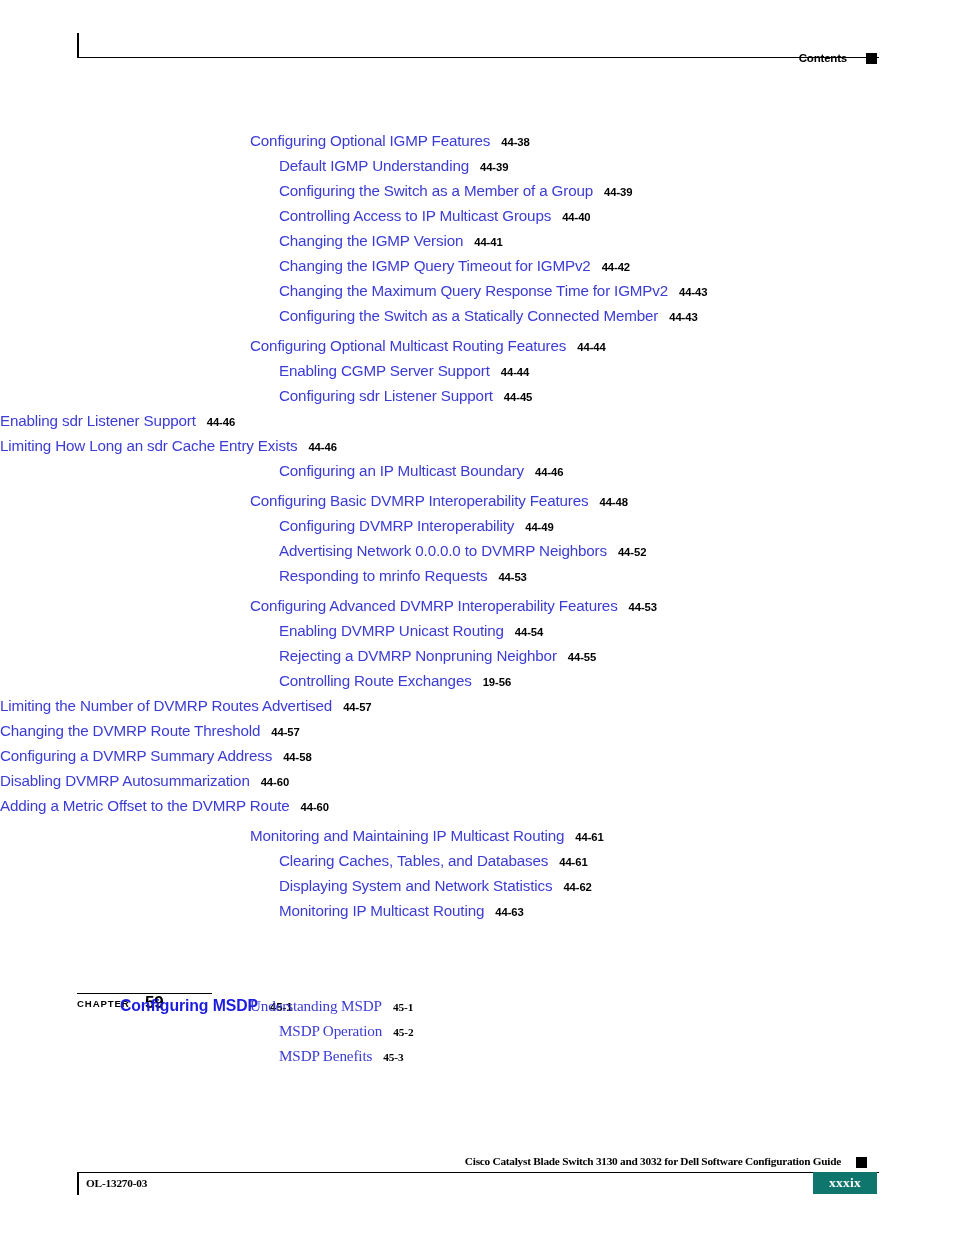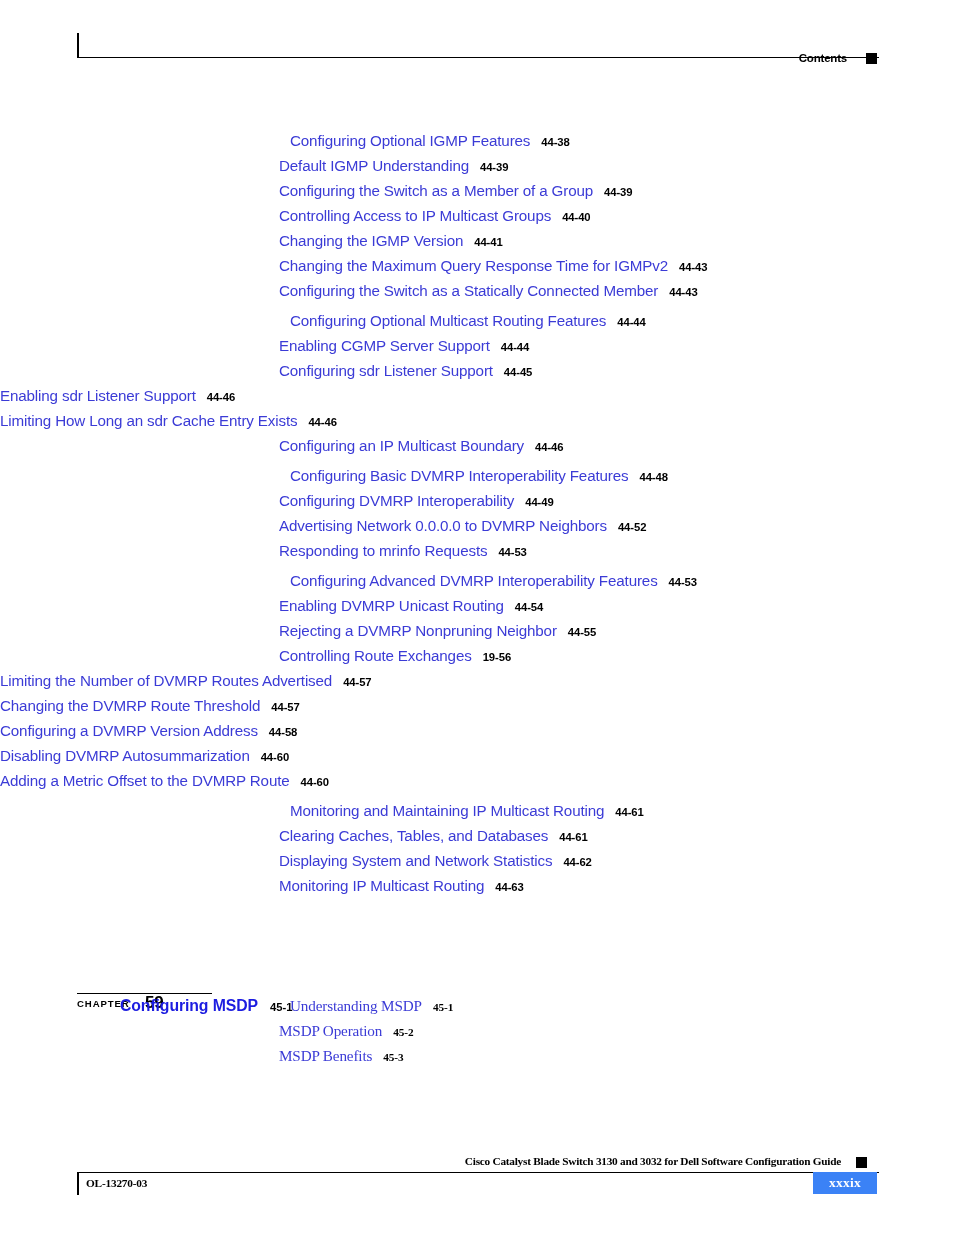--- a/index.html
+++ b/index.html
@@ -77,21 +77,21 @@
     color: #000;
     letter-spacing: -0.1px;
     vertical-align: baseline;
   }
   .toc-entry .gap {
     display: inline-block;
     width: 11px;
     font-size: 11px;
   }
   
-  .lvl1 { padding-left: 250px; margin-left: 40px; }
+  .lvl1 { padding-left: 250px; }
   .lvl2 { padding-left: 279px; }
   .lvl3 { }
   
   .group-start { margin-top: 5px; }
 
   
   .chapter-block {
     position: absolute;
     left: 0;
     top: 993px;
@@ -207,21 +207,21 @@
     color: #000;
     white-space: nowrap;
   }
   .footer-pagenum {
     position: absolute;
     right: 0px;
     top: 17px;
     min-width: 64px;
     height: 22px;
     line-height: 22px;
-    background: #3b82f6;
+    background: #0f766e;
     color: #ffffff;
     font-size: 13.5px;
     font-weight: bold;
     text-align: center;
     letter-spacing: 0.2px;
     box-sizing: border-box;
     padding: 0 8px;
   }
 </style>
 </head>
@@ -232,39 +232,40 @@
   <div class="header-label">Contents</div>
   <div class="header-square"></div>
 </div>
 
 <div class="toc">
     <div class="toc-entry lvl1"><span class="title">Configuring Optional IGMP Features</span><span class="gap">&nbsp;</span><span class="pagenum">44-38</span></div>
     <div class="toc-entry lvl2"><span class="title">Default IGMP Understanding</span><span class="gap">&nbsp;</span><span class="pagenum">44-39</span></div>
     <div class="toc-entry lvl2"><span class="title">Configuring the Switch as a Member of a Group</span><span class="gap">&nbsp;</span><span class="pagenum">44-39</span></div>
     <div class="toc-entry lvl2"><span class="title">Controlling Access to IP Multicast Groups</span><span class="gap">&nbsp;</span><span class="pagenum">44-40</span></div>
     <div class="toc-entry lvl2"><span class="title">Changing the IGMP Version</span><span class="gap">&nbsp;</span><span class="pagenum">44-41</span></div>
+    <div class="toc-entry lvl2"><span class="title">Changing the IGMP Query Timeout for IGMPv2</span><span class="gap">&nbsp;</span><span class="pagenum">44-42</span></div>
     <div class="toc-entry lvl2"><span class="title">Changing the Maximum Query Response Time for IGMPv2</span><span class="gap">&nbsp;</span><span class="pagenum">44-43</span></div>
     <div class="toc-entry lvl2"><span class="title">Configuring the Switch as a Statically Connected Member</span><span class="gap">&nbsp;</span><span class="pagenum">44-43</span></div>
     <div class="toc-entry lvl1 group-start"><span class="title">Configuring Optional Multicast Routing Features</span><span class="gap">&nbsp;</span><span class="pagenum">44-44</span></div>
     <div class="toc-entry lvl2"><span class="title">Enabling CGMP Server Support</span><span class="gap">&nbsp;</span><span class="pagenum">44-44</span></div>
     <div class="toc-entry lvl2"><span class="title">Configuring sdr Listener Support</span><span class="gap">&nbsp;</span><span class="pagenum">44-45</span></div>
     <div class="toc-entry lvl3"><span class="title">Enabling sdr Listener Support</span><span class="gap">&nbsp;</span><span class="pagenum">44-46</span></div>
     <div class="toc-entry lvl3"><span class="title">Limiting How Long an sdr Cache Entry Exists</span><span class="gap">&nbsp;</span><span class="pagenum">44-46</span></div>
     <div class="toc-entry lvl2"><span class="title">Configuring an IP Multicast Boundary</span><span class="gap">&nbsp;</span><span class="pagenum">44-46</span></div>
     <div class="toc-entry lvl1 group-start"><span class="title">Configuring Basic DVMRP Interoperability Features</span><span class="gap">&nbsp;</span><span class="pagenum">44-48</span></div>
     <div class="toc-entry lvl2"><span class="title">Configuring DVMRP Interoperability</span><span class="gap">&nbsp;</span><span class="pagenum">44-49</span></div>
     <div class="toc-entry lvl2"><span class="title">Advertising Network 0.0.0.0 to DVMRP Neighbors</span><span class="gap">&nbsp;</span><span class="pagenum">44-52</span></div>
     <div class="toc-entry lvl2"><span class="title">Responding to mrinfo Requests</span><span class="gap">&nbsp;</span><span class="pagenum">44-53</span></div>
     <div class="toc-entry lvl1 group-start"><span class="title">Configuring Advanced DVMRP Interoperability Features</span><span class="gap">&nbsp;</span><span class="pagenum">44-53</span></div>
     <div class="toc-entry lvl2"><span class="title">Enabling DVMRP Unicast Routing</span><span class="gap">&nbsp;</span><span class="pagenum">44-54</span></div>
     <div class="toc-entry lvl2"><span class="title">Rejecting a DVMRP Nonpruning Neighbor</span><span class="gap">&nbsp;</span><span class="pagenum">44-55</span></div>
     <div class="toc-entry lvl2"><span class="title">Controlling Route Exchanges</span><span class="gap">&nbsp;</span><span class="pagenum">19-56</span></div>
     <div class="toc-entry lvl3"><span class="title">Limiting the Number of DVMRP Routes Advertised</span><span class="gap">&nbsp;</span><span class="pagenum">44-57</span></div>
     <div class="toc-entry lvl3"><span class="title">Changing the DVMRP Route Threshold</span><span class="gap">&nbsp;</span><span class="pagenum">44-57</span></div>
-    <div class="toc-entry lvl3"><span class="title">Configuring a DVMRP Version Address</span><span class="gap">&nbsp;</span><span class="pagenum">44-58</span></div>
+    <div class="toc-entry lvl3"><span class="title">Configuring a DVMRP Summary Address</span><span class="gap">&nbsp;</span><span class="pagenum">44-58</span></div>
     <div class="toc-entry lvl3"><span class="title">Disabling DVMRP Autosummarization</span><span class="gap">&nbsp;</span><span class="pagenum">44-60</span></div>
     <div class="toc-entry lvl3"><span class="title">Adding a Metric Offset to the DVMRP Route</span><span class="gap">&nbsp;</span><span class="pagenum">44-60</span></div>
     <div class="toc-entry lvl1 group-start"><span class="title">Monitoring and Maintaining IP Multicast Routing</span><span class="gap">&nbsp;</span><span class="pagenum">44-61</span></div>
     <div class="toc-entry lvl2"><span class="title">Clearing Caches, Tables, and Databases</span><span class="gap">&nbsp;</span><span class="pagenum">44-61</span></div>
     <div class="toc-entry lvl2"><span class="title">Displaying System and Network Statistics</span><span class="gap">&nbsp;</span><span class="pagenum">44-62</span></div>
     <div class="toc-entry lvl2"><span class="title">Monitoring IP Multicast Routing</span><span class="gap">&nbsp;</span><span class="pagenum">44-63</span></div>
   </div>
 
 <div class="chapter-block">
   <div class="chapter-marker"></div>

